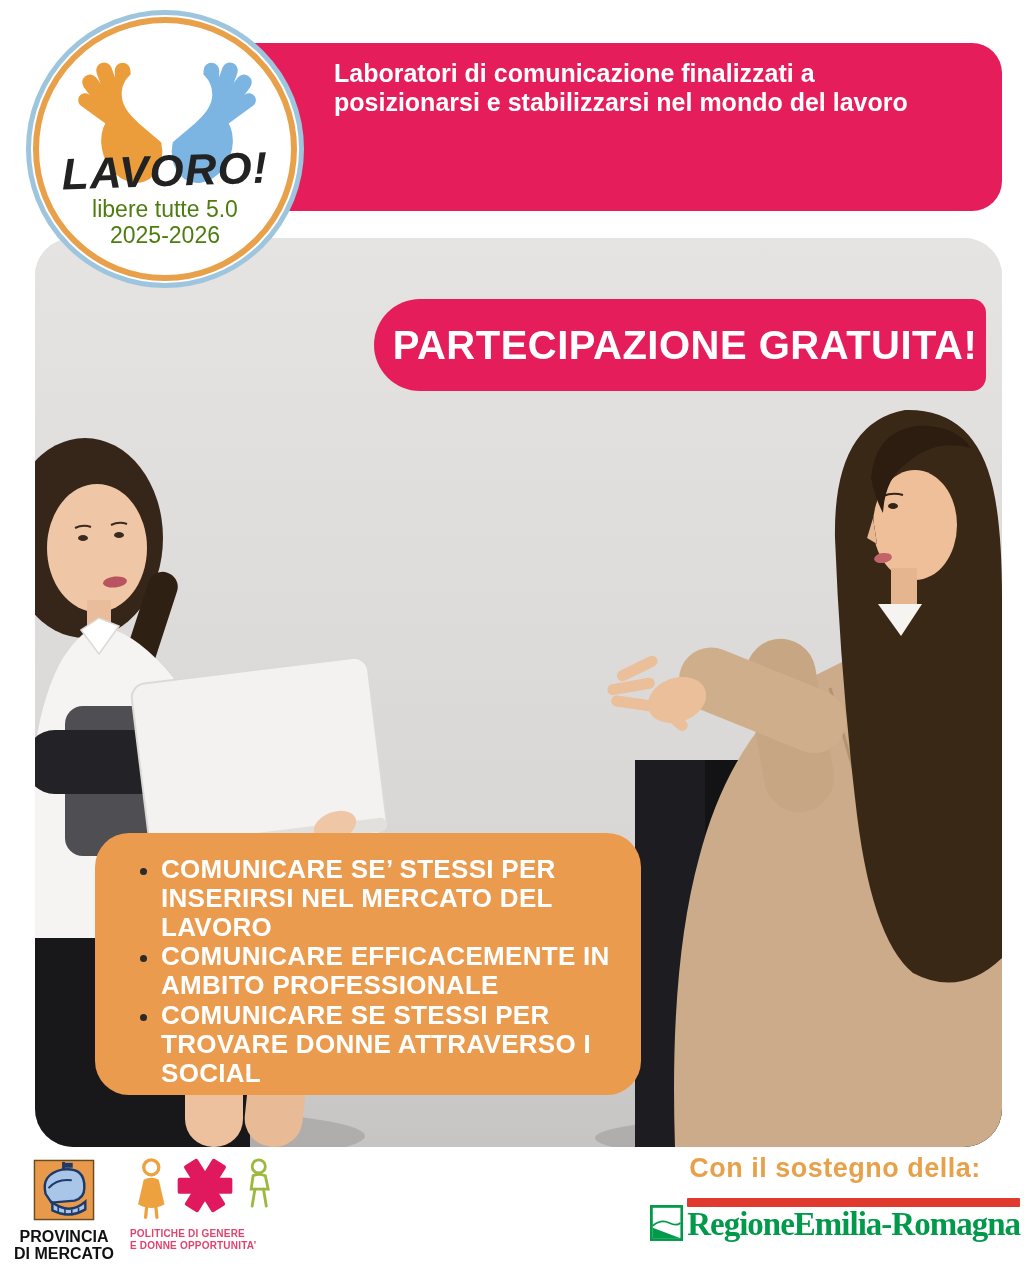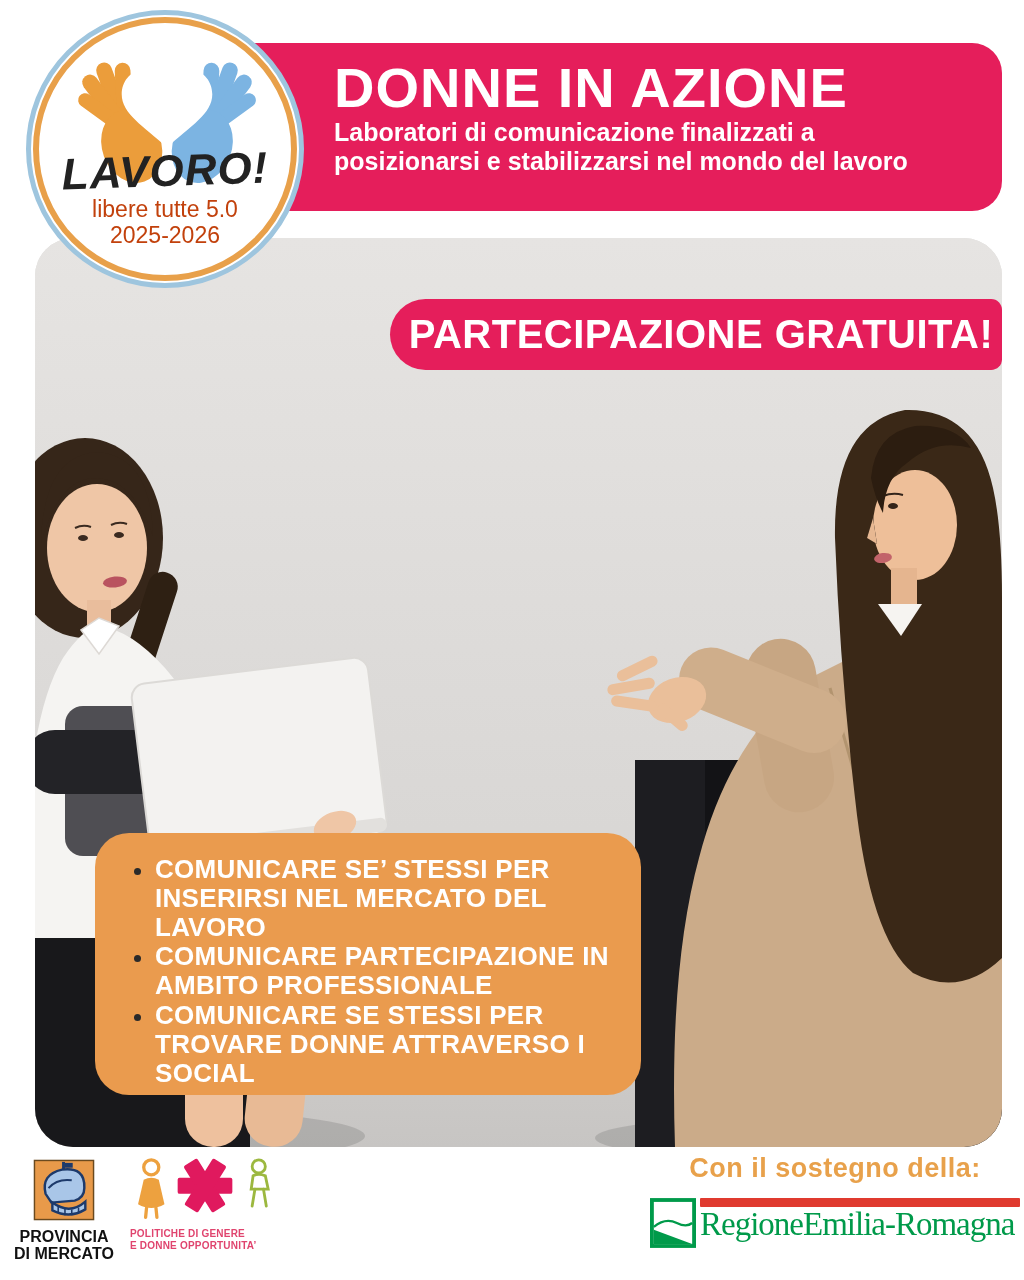--- a/index.html
+++ b/index.html
@@ -14,61 +14,60 @@
   .header-subtitle{font-size:25px;font-weight:bold;line-height:1.16;white-space:pre-line;}
 
   
   .logo-badge{position:absolute;left:26px;top:10px;width:278px;height:278px;border-radius:50%;
               background:#ffffff;border:5px solid #9ec5de;box-sizing:border-box;z-index:30;}
   .logo-badge-inner{position:absolute;inset:2px;border-radius:50%;border:6px solid #e8a04a;
               background:#ffffff;box-sizing:border-box;overflow:hidden;text-align:center;}
   .hands-svg{display:block;margin:8px auto 0 auto;}
   .lavoro-title{font-size:44px;font-weight:bold;font-style:italic;color:#222222;
                 letter-spacing:1px;line-height:1;margin-top:-34px;transform:rotate(-2deg);}
-  .lavoro-sub{font-size:23px;color:#c2410c;line-height:1.12;margin-top:4px;}
+  .lavoro-sub{font-size:23px;color:#4d7c0f;line-height:1.12;margin-top:4px;}
 
   
   .photo-area{position:absolute;left:35px;top:238px;width:967px;height:909px;border-radius:38px;
               overflow:hidden;background:#dedcda;z-index:1;}
 
   
-  .pill{position:absolute;left:390px;top:299px;width:612px;height:71px;background:#e51e5b;
+  .pill{position:absolute;left:374px;top:299px;width:612px;height:92px;background:#e51e5b;
         border-radius:46px 14px 14px 46px;z-index:20;display:flex;align-items:center;
         justify-content:center;box-sizing:border-box;padding:0 24px 0 34px;}
   .pill-label{color:#ffffff;font-size:40px;font-weight:bold;letter-spacing:0.5px;white-space:nowrap;}
 
   
   .orange-box{position:absolute;left:95px;top:833px;width:546px;height:262px;background:#ea9b4e;
-              border-radius:34px;z-index:20;box-sizing:border-box;padding:22px 18px 16px 18px;}
+              border-radius:34px;z-index:20;box-sizing:border-box;padding:22px 18px 16px 24px;}
   .orange-box ul{margin:0;padding:0 0 0 42px;}
   .orange-box li{color:#ffffff;font-size:26px;font-weight:bold;line-height:1.12;
                  white-space:pre-line;letter-spacing:0.3px;}
   .orange-box li::marker{color:#2a2a2a;font-size:24px;}
 
   
   .footer{position:absolute;left:0;top:1147px;width:1024px;height:133px;background:#ffffff;}
   .prov-block{position:absolute;left:8px;top:12px;width:112px;text-align:center;}
   .prov-text{font-size:16px;font-weight:bold;color:#111111;line-height:1.08;margin-top:3px;}
   .pol-block{position:absolute;left:130px;top:10px;width:156px;text-align:left;}
   .pol-text{font-size:10px;font-weight:bold;color:#e0446e;line-height:1.2;margin-top:1px;letter-spacing:0.2px;}
   .support-block{position:absolute;left:650px;top:6px;width:370px;}
   .support-label{font-size:27px;font-weight:bold;color:#e8a14b;text-align:center;letter-spacing:0.5px;}
   .regione-logo{display:flex;align-items:flex-start;margin-top:14px;}
   .regione-col{flex:1;margin-left:4px;}
   .regione-bar{height:9px;background:#e03a2f;border-radius:1px;}
-  .regione-text{font-family:"Liberation Serif","DejaVu Serif",serif;font-weight:normal;color:#009a4a;
+  .regione-text{font-family:"Liberation Serif","DejaVu Serif",serif;font-weight:bold;color:#009a4a;
                 font-size:33px;letter-spacing:-1px;line-height:1;margin-top:1px;white-space:nowrap;}
 </style>
 </head>
 <body>
 
 <div class="poster">
 
   <div class="header-band">
-    <div class="header-title">DONNE IN AZIONE</div>
     <div class="header-subtitle">Laboratori di comunicazione finalizzati a
 posizionarsi e stabilizzarsi nel mondo del lavoro</div>
   </div>
 
   <div class="logo-badge">
     <div class="logo-badge-inner">
       <svg class="hands-svg" width="256" height="152" viewBox="0 0 260 154">
         <defs>
           <g id="hand">
             <rect x="-8" y="-72" width="16" height="92" rx="8"></rect>
@@ -165,21 +164,21 @@
 
   <div class="pill">
     <span class="pill-label">PARTECIPAZIONE GRATUITA!</span>
   </div>
 
   <div class="orange-box">
     <ul>
       <li>COMUNICARE SE’ STESSI PER
 INSERIRSI NEL MERCATO DEL
 LAVORO</li>
-      <li>COMUNICARE PARTECIPAZIONE IN
+      <li>COMUNICARE EFFICACEMENTE IN
 AMBITO PROFESSIONALE</li>
       <li>COMUNICARE SE STESSI PER
 TROVARE DONNE ATTRAVERSO I
 SOCIAL</li>
     </ul>
   </div>
 
   <div class="footer">
 
     <div class="prov-block">

